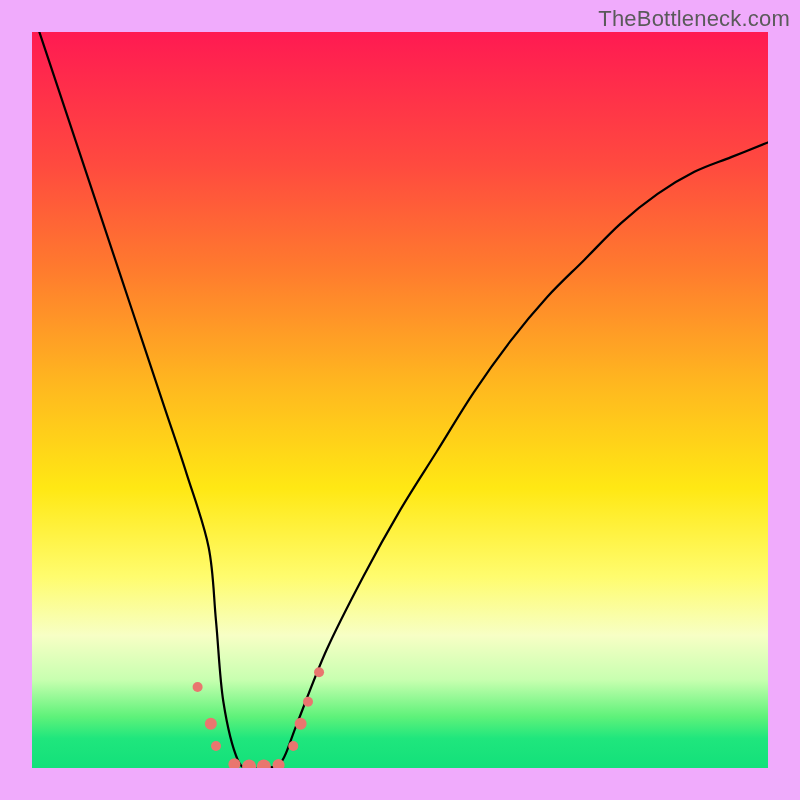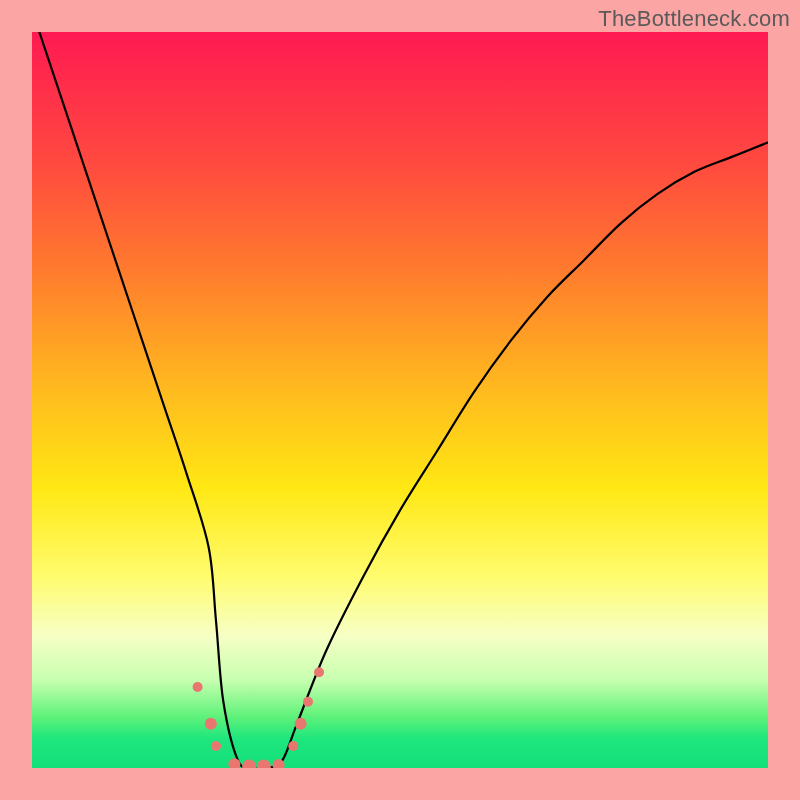--- a/index.html
+++ b/index.html
@@ -9,21 +9,21 @@
     height: 800px;
     overflow: hidden;
     background: #000;
     font-family: Arial, sans-serif;
   }
   .frame {
     box-sizing: border-box;
     width: 800px;
     height: 800px;
     position: relative;
-    background: #fca5a5;
+    background: #f0abfc;
   }
   .plot-area {
     position: absolute;
     left: 32px;
     top: 32px;
     width: 736px;
     height: 736px;
     background: linear-gradient(to bottom,
       #ff1a52 0%,
       #ff4a3f 18%,

